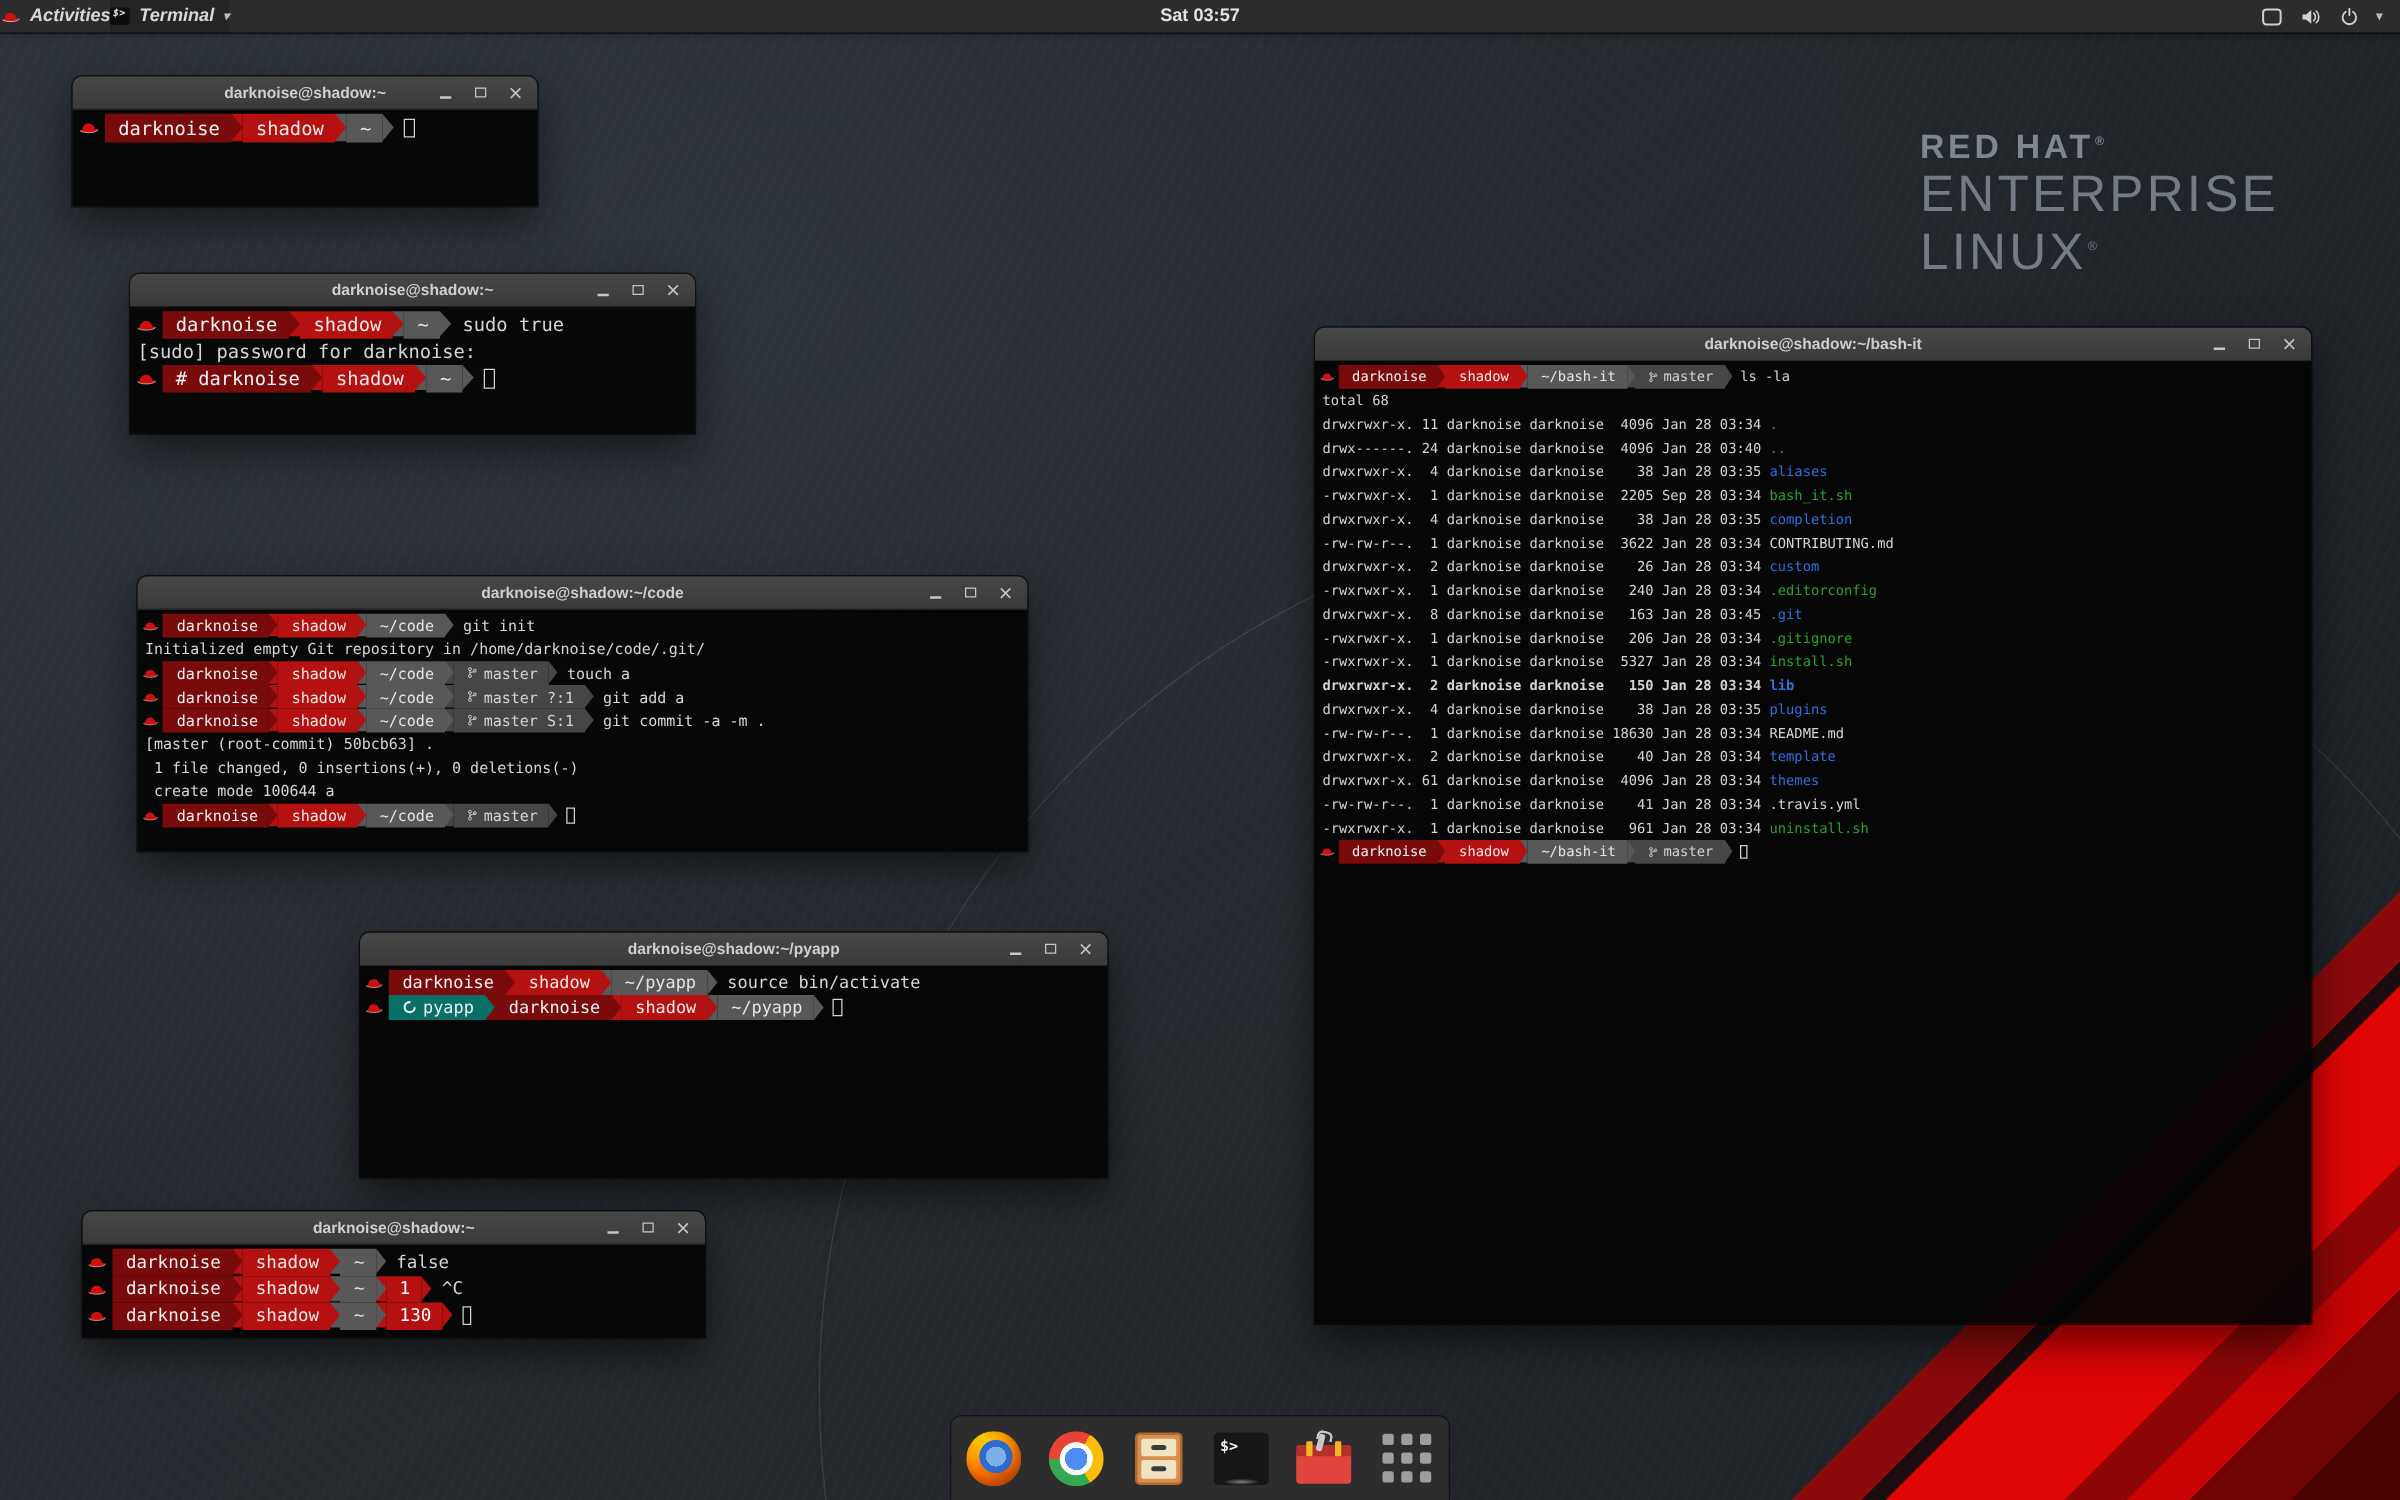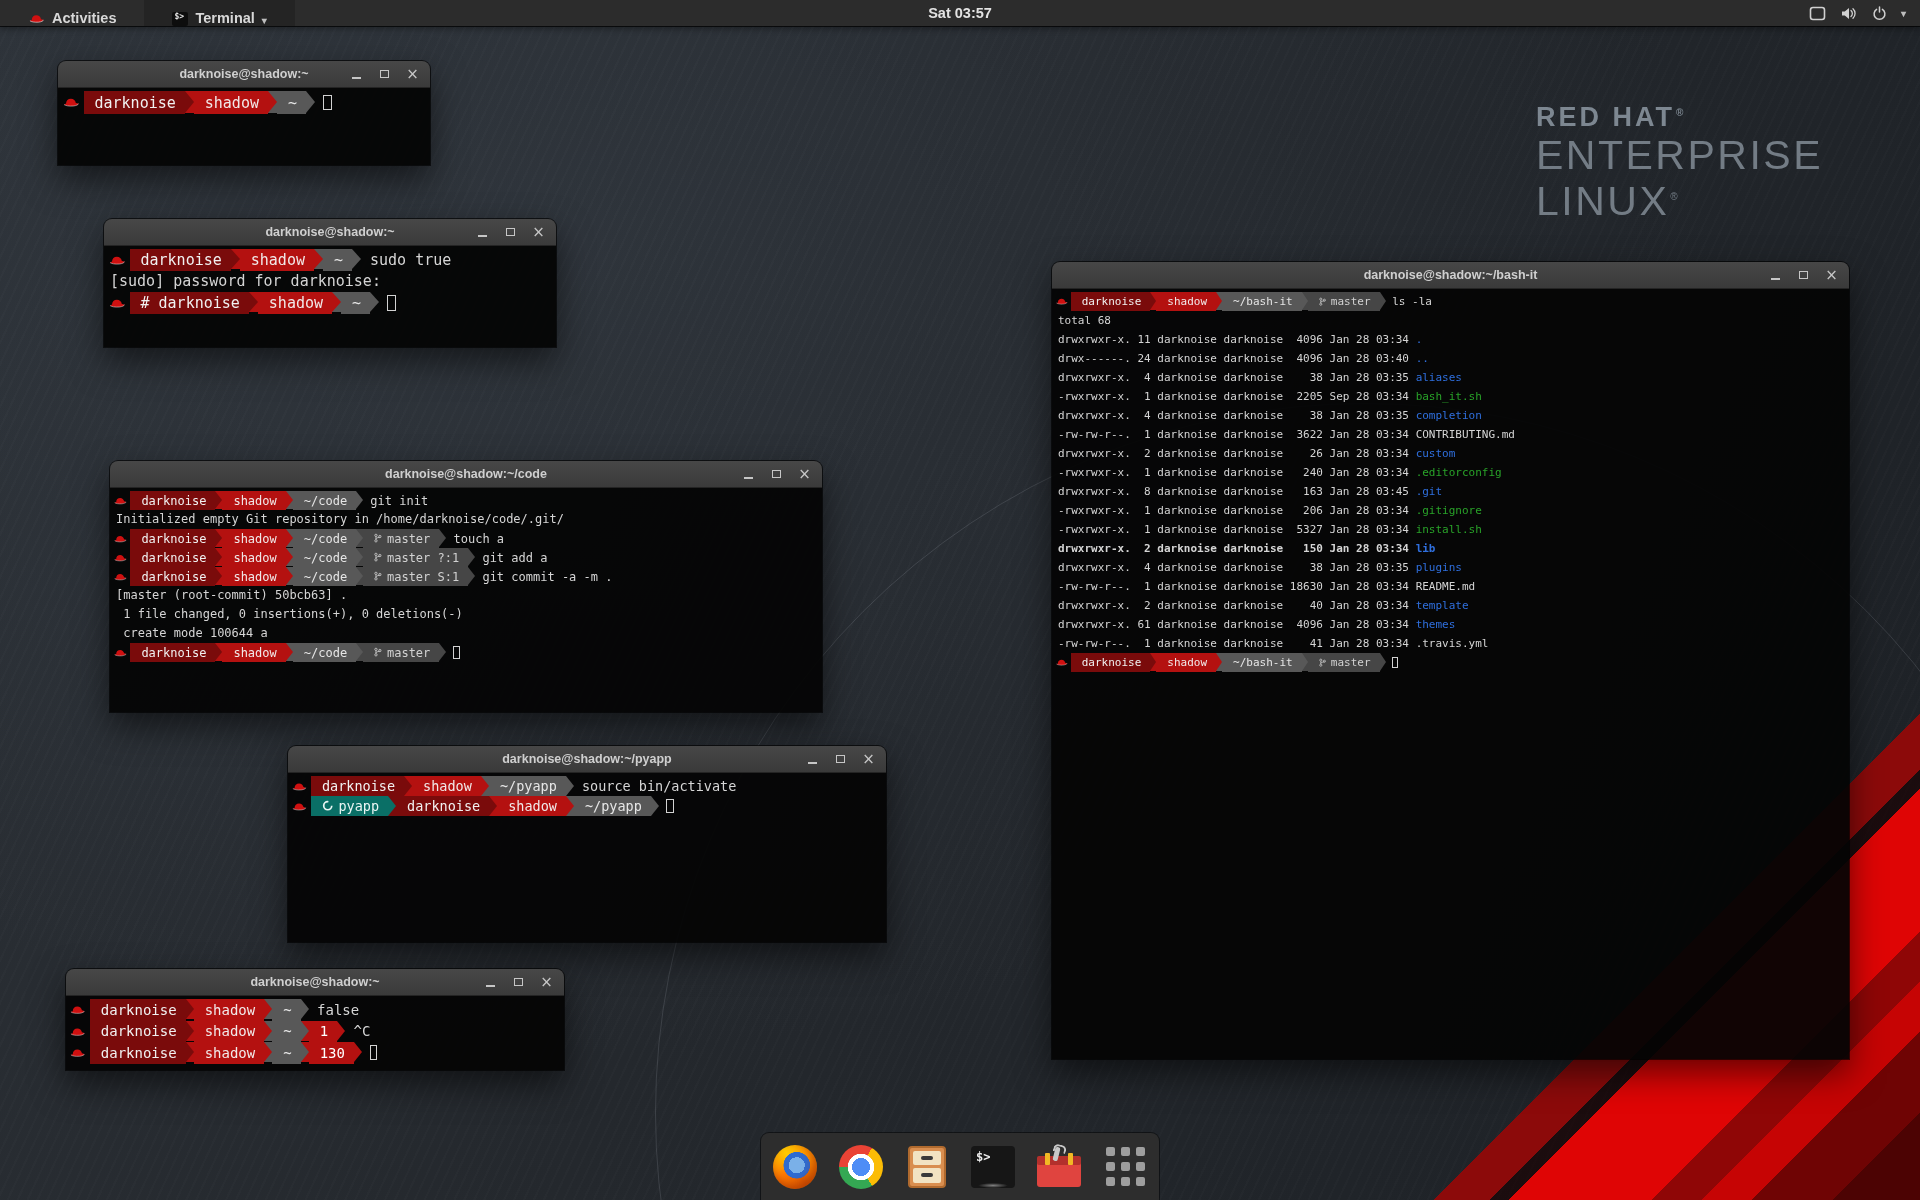--- a/index.html
+++ b/index.html
@@ -34,21 +34,21 @@
     position:absolute; left:655px; top:403px; width:1420px; height:1420px;
     border:1px solid rgba(170,180,190,0.18); border-radius:50%; z-index:0; pointer-events:none;
   }
 
   
   .topbar{
     position:absolute; top:0; left:0; right:0; height:26px; z-index:50;
     background:#2c2c2c; box-shadow:0 1px 0 rgba(0,0,0,0.7), 0 3px 6px rgba(0,0,0,0.35);
     display:flex; align-items:center; font-size:14.5px; font-weight:bold; color:#d8d8d8;
   }
-  .tb-item{ display:flex; align-items:flex-end; gap:7px; padding:0 28px; height:100%; cursor:default; }
+  .tb-item{ display:flex; align-items:center; gap:7px; padding:0 0; height:100%; cursor:default;font-style:italic; }
   .tb-app{ background:rgba(0,0,0,0.18); }
   .hat-sm{ width:17px; height:15px; }
   .mini-term{
     width:16px; height:14px; background:#0d0d0d; border-radius:2px;
     color:#e8e8e8; font-family:"DejaVu Sans Mono", monospace; font-size:8px; font-weight:bold;
     display:flex; align-items:flex-start; justify-content:flex-start; padding:1px 0 0 2px; line-height:1;
   }
   .caret{ font-size:10px; color:#bdbdbd; }
   .tb-clock{
     position:absolute; left:50%; transform:translateX(-50%);
@@ -198,21 +198,21 @@
               <path d="M3.1 6.8C3.1 4.3 4.7 2.9 6.9 2.9c2 0 3.5 1.3 3.8 3.2l1.9.5c.4.6-1.2 1.6-3.9 1.9-3.2.3-6.2-.3-7.1-1.1.3-.4 1-.6 1.5-.6z" fill="#cf1010"></path>
               <path d="M1.6 7.4c.9.8 3.9 1.4 7.1 1.1 2.7-.3 4.3-1.3 3.9-1.9" fill="none" stroke="#eee" stroke-width="0.4"></path>
             </svg></span><span class="seg" style="background: rgb(122, 11, 11); color: rgb(241, 241, 241);">darknoise</span><span class="sep" style="border-style: solid; border-color: transparent transparent transparent rgb(122, 11, 11); border-width: 10.75px 0px 10.75px 9px; background: rgb(180, 17, 16);"></span><span class="seg" style="background: rgb(180, 17, 16); color: rgb(241, 233, 233);">shadow</span><span class="sep" style="border-style: solid; border-color: transparent transparent transparent rgb(180, 17, 16); border-width: 10.75px 0px 10.75px 9px; background: rgb(88, 88, 88);"></span><span class="seg" style="background: rgb(88, 88, 88); color: rgb(230, 230, 230);">~</span><span class="sep" style="border-style: solid; border-color: transparent transparent transparent rgb(88, 88, 88); border-width: 10.75px 0px 10.75px 9px; background: transparent;"></span><span class="cmd">sudo true</span></div>
         <div class="tout" style="height: 21.5px; line-height: 21.5px;">[sudo] password for darknoise:</div>
         <div class="tline" style="height: 21.5px;"><span class="p-hat"><svg viewBox="0 0 14 11" style="height:.95em">
               <path d="M3.1 6.8C3.1 4.3 4.7 2.9 6.9 2.9c2 0 3.5 1.3 3.8 3.2l1.9.5c.4.6-1.2 1.6-3.9 1.9-3.2.3-6.2-.3-7.1-1.1.3-.4 1-.6 1.5-.6z" fill="#cf1010"></path>
               <path d="M1.6 7.4c.9.8 3.9 1.4 7.1 1.1 2.7-.3 4.3-1.3 3.9-1.9" fill="none" stroke="#eee" stroke-width="0.4"></path>
             </svg></span><span class="seg" style="background: rgb(122, 11, 11); color: rgb(241, 241, 241);"># darknoise</span><span class="sep" style="border-style: solid; border-color: transparent transparent transparent rgb(122, 11, 11); border-width: 10.75px 0px 10.75px 9px; background: rgb(180, 17, 16);"></span><span class="seg" style="background: rgb(180, 17, 16); color: rgb(241, 233, 233);">shadow</span><span class="sep" style="border-style: solid; border-color: transparent transparent transparent rgb(180, 17, 16); border-width: 10.75px 0px 10.75px 9px; background: rgb(88, 88, 88);"></span><span class="seg" style="background: rgb(88, 88, 88); color: rgb(230, 230, 230);">~</span><span class="sep" style="border-style: solid; border-color: transparent transparent transparent rgb(88, 88, 88); border-width: 10.75px 0px 10.75px 9px; background: transparent;"></span><span class="cursor"></span></div>
       </div>
     </div>
-    <div class="twin" style="left: 110px; top: 461px; width: 712px; height: 251px;">
+    <div class="twin" style="left: 110px; top: 461px; width: 712px; height: 220px;">
       <div class="titlebar">
         <span class="wtitle">darknoise@shadow:~/code</span>
         <div class="wbtns">
           <div class="wbtn">
             <span class="glyph-min"></span>
           </div>
           <div class="wbtn">
             <span class="glyph-max"></span>
           </div>
           <div class="wbtn glyph-close">×</div>
@@ -353,20 +353,21 @@
         <div class="tout" style="height: 19px; line-height: 19px;"><span>-rwxrwxr-x.  1 darknoise darknoise   240 Jan 28 03:34 </span><span class="fn-exe">.editorconfig</span></div>
         <div class="tout" style="height: 19px; line-height: 19px;"><span>drwxrwxr-x.  8 darknoise darknoise   163 Jan 28 03:45 </span><span class="fn-dir">.git</span></div>
         <div class="tout" style="height: 19px; line-height: 19px;"><span>-rwxrwxr-x.  1 darknoise darknoise   206 Jan 28 03:34 </span><span class="fn-exe">.gitignore</span></div>
         <div class="tout" style="height: 19px; line-height: 19px;"><span>-rwxrwxr-x.  1 darknoise darknoise  5327 Jan 28 03:34 </span><span class="fn-exe">install.sh</span></div>
         <div class="tout" style="height: 19px; line-height: 19px; font-weight: bold;"><span>drwxrwxr-x.  2 darknoise darknoise   150 Jan 28 03:34 </span><span class="fn-dir">lib</span></div>
         <div class="tout" style="height: 19px; line-height: 19px;"><span>drwxrwxr-x.  4 darknoise darknoise    38 Jan 28 03:35 </span><span class="fn-dir">plugins</span></div>
         <div class="tout" style="height: 19px; line-height: 19px;"><span>-rw-rw-r--.  1 darknoise darknoise 18630 Jan 28 03:34 </span><span class="fn-reg">README.md</span></div>
         <div class="tout" style="height: 19px; line-height: 19px;"><span>drwxrwxr-x.  2 darknoise darknoise    40 Jan 28 03:34 </span><span class="fn-dir">template</span></div>
         <div class="tout" style="height: 19px; line-height: 19px;"><span>drwxrwxr-x. 61 darknoise darknoise  4096 Jan 28 03:34 </span><span class="fn-dir">themes</span></div>
         <div class="tout" style="height: 19px; line-height: 19px;"><span>-rw-rw-r--.  1 darknoise darknoise    41 Jan 28 03:34 </span><span class="fn-reg">.travis.yml</span></div>
+        <div class="tout" style="height: 19px; line-height: 19px;"><span>-rwxrwxr-x.  1 darknoise darknoise   961 Jan 28 03:34 </span><span class="fn-exe">uninstall.sh</span></div>
         <div class="tline" style="height: 19px;"><span class="p-hat"><svg viewBox="0 0 14 11" style="height:.95em">
               <path d="M3.1 6.8C3.1 4.3 4.7 2.9 6.9 2.9c2 0 3.5 1.3 3.8 3.2l1.9.5c.4.6-1.2 1.6-3.9 1.9-3.2.3-6.2-.3-7.1-1.1.3-.4 1-.6 1.5-.6z" fill="#cf1010"></path>
               <path d="M1.6 7.4c.9.8 3.9 1.4 7.1 1.1 2.7-.3 4.3-1.3 3.9-1.9" fill="none" stroke="#eee" stroke-width="0.4"></path>
             </svg></span><span class="seg" style="background: rgb(122, 11, 11); color: rgb(241, 241, 241);">darknoise</span><span class="sep" style="border-style: solid; border-color: transparent transparent transparent rgb(122, 11, 11); border-width: 9.5px 0px 9.5px 6px; background: rgb(180, 17, 16);"></span><span class="seg" style="background: rgb(180, 17, 16); color: rgb(241, 233, 233);">shadow</span><span class="sep" style="border-style: solid; border-color: transparent transparent transparent rgb(180, 17, 16); border-width: 9.5px 0px 9.5px 6px; background: rgb(88, 88, 88);"></span><span class="seg" style="background: rgb(88, 88, 88); color: rgb(230, 230, 230);">~/bash-it</span><span class="sep" style="border-style: solid; border-color: transparent transparent transparent rgb(88, 88, 88); border-width: 9.5px 0px 9.5px 6px; background: rgb(70, 70, 70);"></span><span class="seg" style="background: rgb(70, 70, 70); color: rgb(210, 210, 210);"><svg class="gi" viewBox="0 0 10 13">
               <circle cx="2.5" cy="3" r="1.5" fill="none" stroke="currentColor"></circle>
               <circle cx="2.5" cy="10" r="1.5" fill="none" stroke="currentColor"></circle>
               <circle cx="7.5" cy="4.5" r="1.5" fill="none" stroke="currentColor"></circle>
               <path d="M2.5 4.5v4M2.5 7.5c0-2.2 5-1 5-3" fill="none" stroke="currentColor"></path>
             </svg>master</span><span class="sep" style="border-style: solid; border-color: transparent transparent transparent rgb(70, 70, 70); border-width: 9.5px 0px 9.5px 6px; background: transparent;"></span><span class="cursor"></span></div>
       </div>

